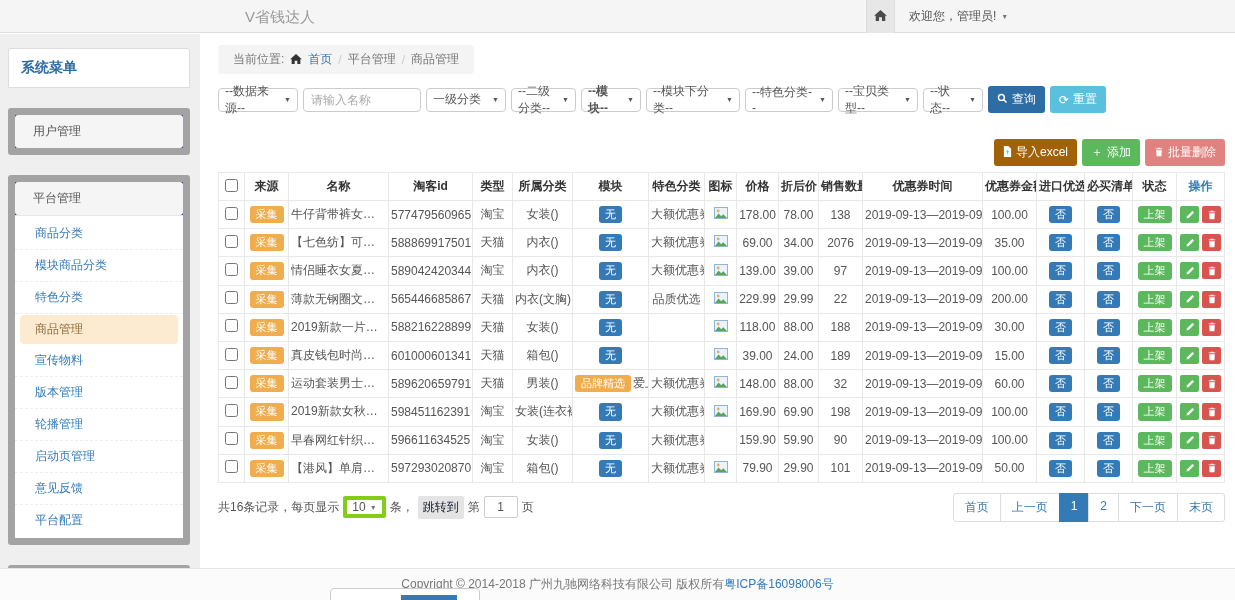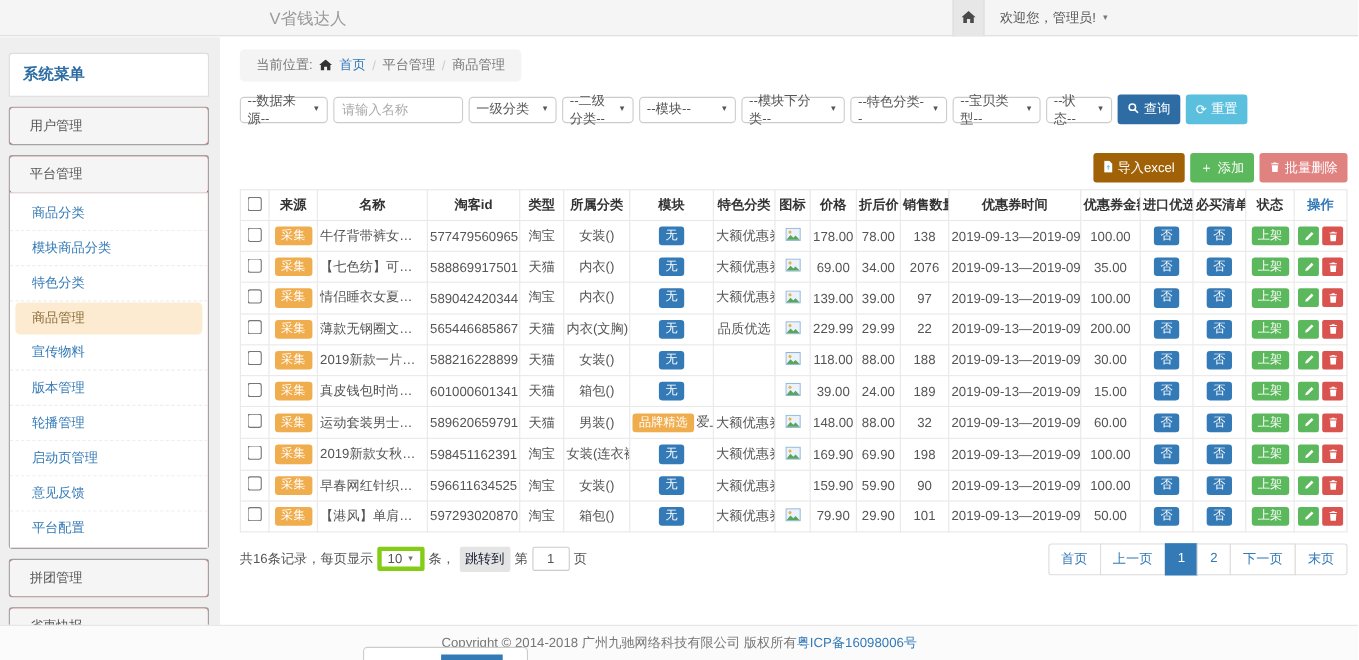--- a/index.html
+++ b/index.html
@@ -14,21 +14,21 @@
   .home-box { width:29px; display:flex; align-items:center; justify-content:center; background:#e7e7e7; border-left:1px solid #ddd; border-right:1px solid #ddd; cursor:pointer; }
   .welcome { display:flex; align-items:center; gap:5px; padding:0 14px; color:#555; cursor:pointer; }
   .caret { font-size:7px; color:#777; }
 
   
   .side-bg { position:absolute; left:0; top:34px; width:200px; height:566px; background:#efeff0; }
 
   
   .sidebar { position:absolute; left:8px; top:48px; width:182px; z-index:2; }
   .sb-head { background:#fff; border:1px solid #ddd; border-radius:3px 3px 0 0; padding:10px 12px; color:#2d6ca2; font-size:14px; font-weight:bold; }
-  .sb-sec { background:#b91c1c; border:1px solid #a3a3a3; border-radius:3px; margin-top:9px; }
+  .sb-sec { background:#4c1d95; border:7px solid #a3a3a3; border-radius:3px; margin-top:20px; }
   .sb-sec-h { padding:8px 18px; color:#555; cursor:pointer; background:#f5f5f5; border-radius:3px; }
   .sb-sub { background:#fff; border-top:1px solid #e7e7e7; padding:2px 0; }
   .sb-item { padding:7px 20px; color:#337ab7; border-bottom:1px dashed #eee; cursor:pointer; }
   .sb-item:last-child { border-bottom:none; }
   .sb-item.active { background:#fcebd0; color:#8a6d3b; border-radius:4px; margin:1px 5px; padding:6px 15px; border-bottom:none; }
 
   
   .main { position:absolute; left:210px; top:45px; width:1015px; z-index:1; }
   .breadcrumb { display:inline-flex; align-items:center; gap:6px; background:#f4f4f4; border-radius:4px; padding:6px 15px; color:#777; margin-left:8px; }
   .breadcrumb .bc-home { color:#337ab7; cursor:pointer; }
@@ -164,21 +164,21 @@
         </div>
         <input class="txt-input" placeholder="请输入名称" style="width: 118px;">
         <div class="fake-select" style="width: 80px;">
           <span>一级分类</span>
           <span class="caret">▼</span>
         </div>
         <div class="fake-select" style="width: 65px;">
           <span>--二级分类--</span>
           <span class="caret">▼</span>
         </div>
-        <div class="fake-select" style="width: 88px;">
+        <div class="fake-select" style="width: 60px; font-weight: bold;">
           <span>--模块--</span>
           <span class="caret">▼</span>
         </div>
         <div class="fake-select" style="width: 94px;">
           <span>--模块下分类--</span>
           <span class="caret">▼</span>
         </div>
         <div class="fake-select" style="width: 88px;">
           <span>--特色分类--</span>
           <span class="caret">▼</span>

